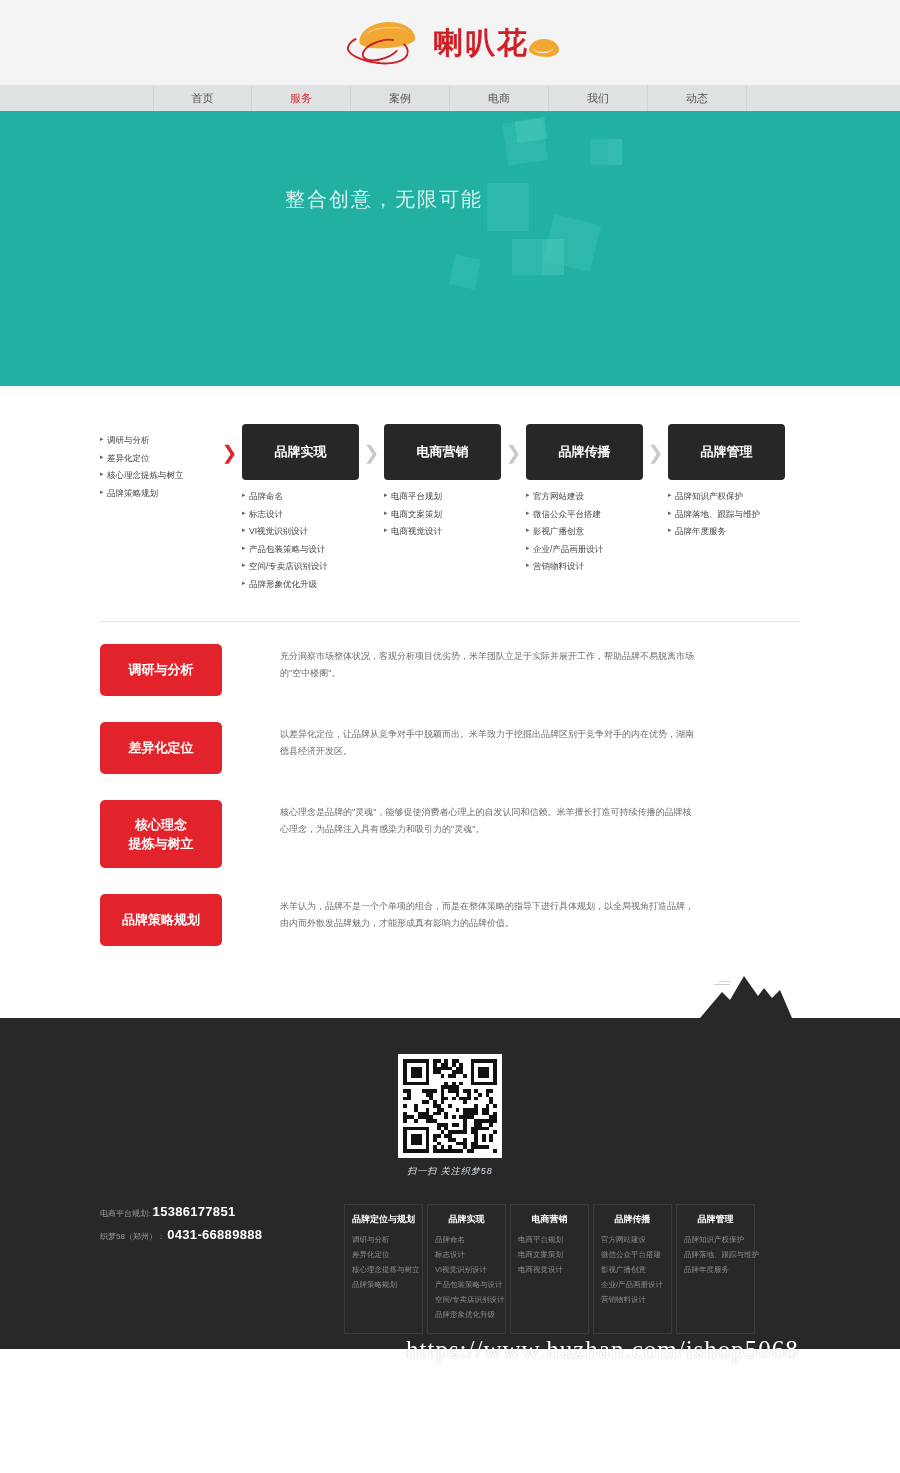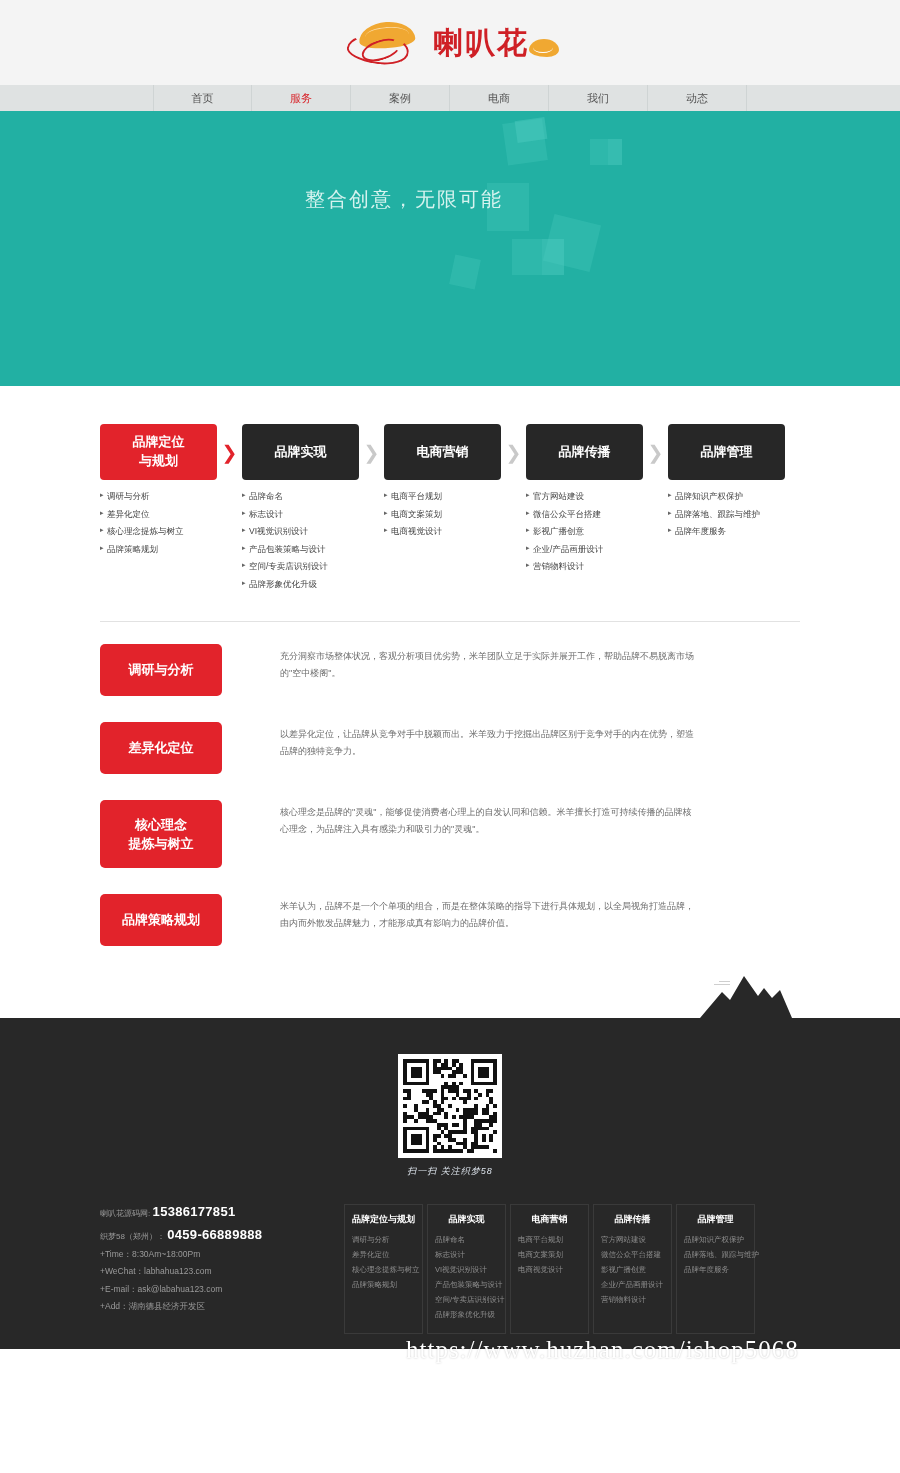--- a/index.html
+++ b/index.html
@@ -60,21 +60,21 @@
   
   .hero {
     height:275px; background:#22b0a3; position:relative; overflow:hidden;
   }
   .flat { position:absolute; background:#3ec3b6; opacity:.45; }
   .hero-text { position:absolute; left:285px; top:62px; color:#fff; }
   .hero-title {
     font-size:39px; letter-spacing:6px; font-weight:300; line-height:1;
     color:#eafcfa; font-family:"Liberation Sans",sans-serif;
   }
-  .hero-sub1 { margin-top:13px; font-size:20px; letter-spacing:2px; color:#d6f3ef;margin-left:20px; }
+  .hero-sub1 { margin-top:13px; font-size:20px; letter-spacing:2px; color:#d6f3ef; }
   .hero-sub2 { margin-top:6px; font-size:20px; letter-spacing:2px; color:#d6f3ef; }
 
   
   .wrap { width:700px; margin:0 auto; }
   .steps { display:flex; padding-top:38px; align-items:flex-start; }
   .step-col { width:117px; }
   .step-box {
     height:56px; border-radius:4px; color:#fff; font-weight:bold; font-size:13px;
     display:flex; align-items:center; justify-content:center; text-align:center;
     line-height:1.45; background:#272727; cursor:pointer;
@@ -192,23 +192,20 @@
   <div class="flat" style="left:452px;top:146px;width:26px;height:30px;transform:rotate(12deg);"></div>
 
   <div class="hero-text">
     <div class="hero-sub1">整合创意，无限可能</div>
   </div>
 </div>
 
 <div class="wrap">
   <div class="steps" id="steps-row">
       <div class="step-col">
-        <div class="step-box red">
-          <div><span>品牌定位</span><br><span>与规划</span></div>
-        </div>
         <ul class="step-list">
           <li>调研与分析</li>
           <li>差异化定位</li>
           <li>核心理念提炼与树立</li>
           <li>品牌策略规划</li>
         </ul>
       </div>
       <div class="arrow red">❯</div>
       <div class="step-col">
         <div class="step-box">
@@ -267,21 +264,21 @@
     <div class="detail-row">
       <div class="detail-btn">
         <span>调研与分析</span>
       </div>
       <div class="detail-text">充分洞察市场整体状况，客观分析项目优劣势，米羊团队立足于实际并展开工作，帮助品牌不易脱离市场的"空中楼阁"。</div>
     </div>
     <div class="detail-row">
       <div class="detail-btn">
         <span>差异化定位</span>
       </div>
-      <div class="detail-text">以差异化定位，让品牌从竞争对手中脱颖而出。米羊致力于挖掘出品牌区别于竞争对手的内在优势，塑造品牌的独特竞争力。</div>
+      <div class="detail-text">以差异化定位，让品牌从竞争对手中脱颖而出。米羊致力于挖掘出品牌区别于竞争对手的内在优势，湖南德县经济开发区。</div>
     </div>
     <div class="detail-row">
       <div class="detail-btn tall">
         <div><span>核心理念</span><br><span>提炼与树立</span></div>
       </div>
       <div class="detail-text">核心理念是品牌的"灵魂"，能够促使消费者心理上的自发认同和信赖。米羊擅长打造可持续传播的品牌核心理念，为品牌注入具有感染力和吸引力的"灵魂"。</div>
     </div>
     <div class="detail-row">
       <div class="detail-btn">
         <span>品牌策略规划</span>
@@ -930,33 +927,27 @@
           <div style="background: transparent;"></div>
           <div></div>
         </div>
     </div>
     <div class="qr-cap">扫一扫 关注织梦58</div>
   </div>
 
   <div class="foot-main">
     <div class="contact">
       <div class="line">
-        <span class="lbl">喇叭花源码网:</span>
+        <span class="lbl">电商平台规划:</span>
         <span class="big">15386177851</span>
       </div>
       <div class="line">
         <span class="lbl">织梦58（郑州）：</span>
-        <span class="big">0459-66889888</span>
-      </div>
-      <div id="contact-lines">
-          <div class="line">+Time：8:30Am~18:00Pm</div>
-          <div class="line">+WeChat：labhahua123.com</div>
-          <div class="line">+E-mail：ask@labahua123.com</div>
-          <div class="line">+Add：湖南德县经济开发区</div>
-        </div>
+        <span class="big">0431-66889888</span>
+      </div>
     </div>
     <div class="foot-cols" id="foot-cols">
         <div class="foot-col">
           <h4>品牌定位与规划</h4>
           <a>调研与分析</a>
           <a>差异化定位</a>
           <a>核心理念提炼与树立</a>
           <a>品牌策略规划</a>
         </div>
         <div class="foot-col">

